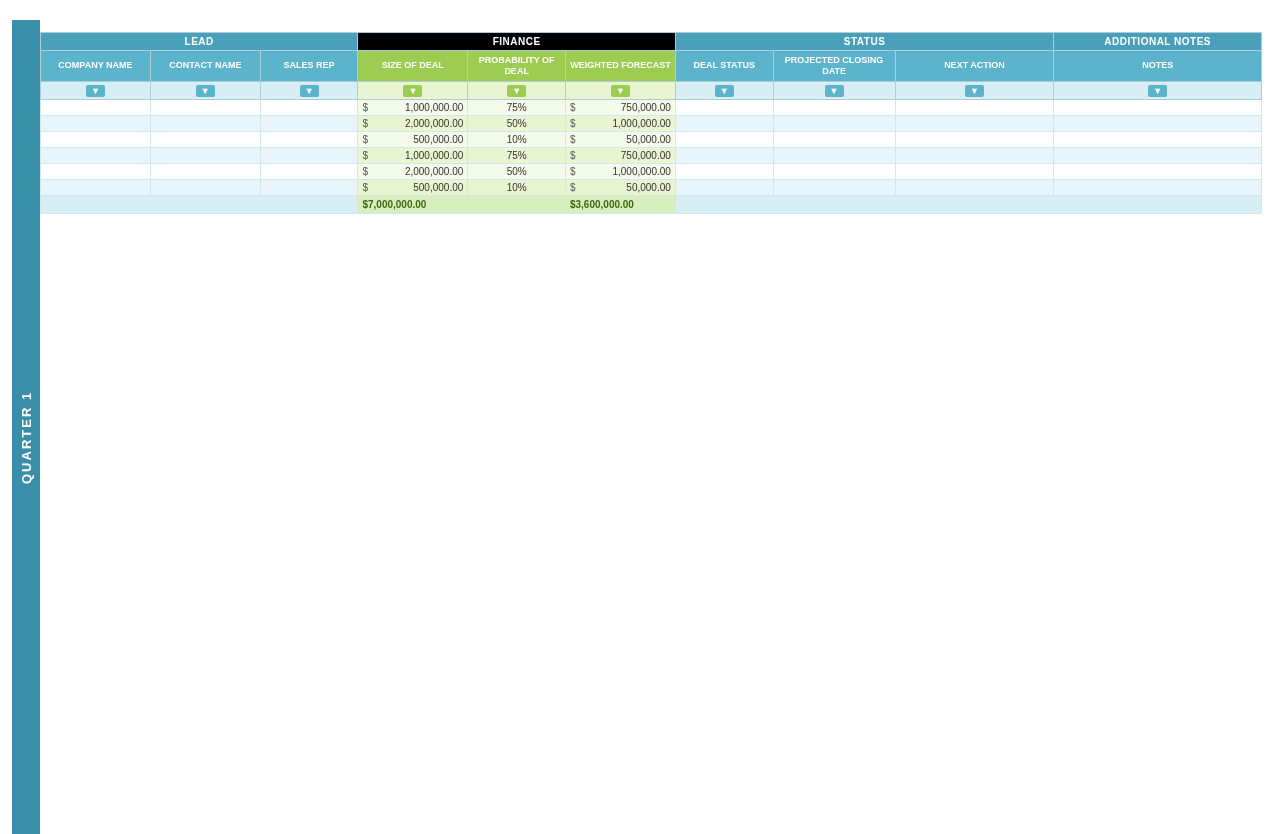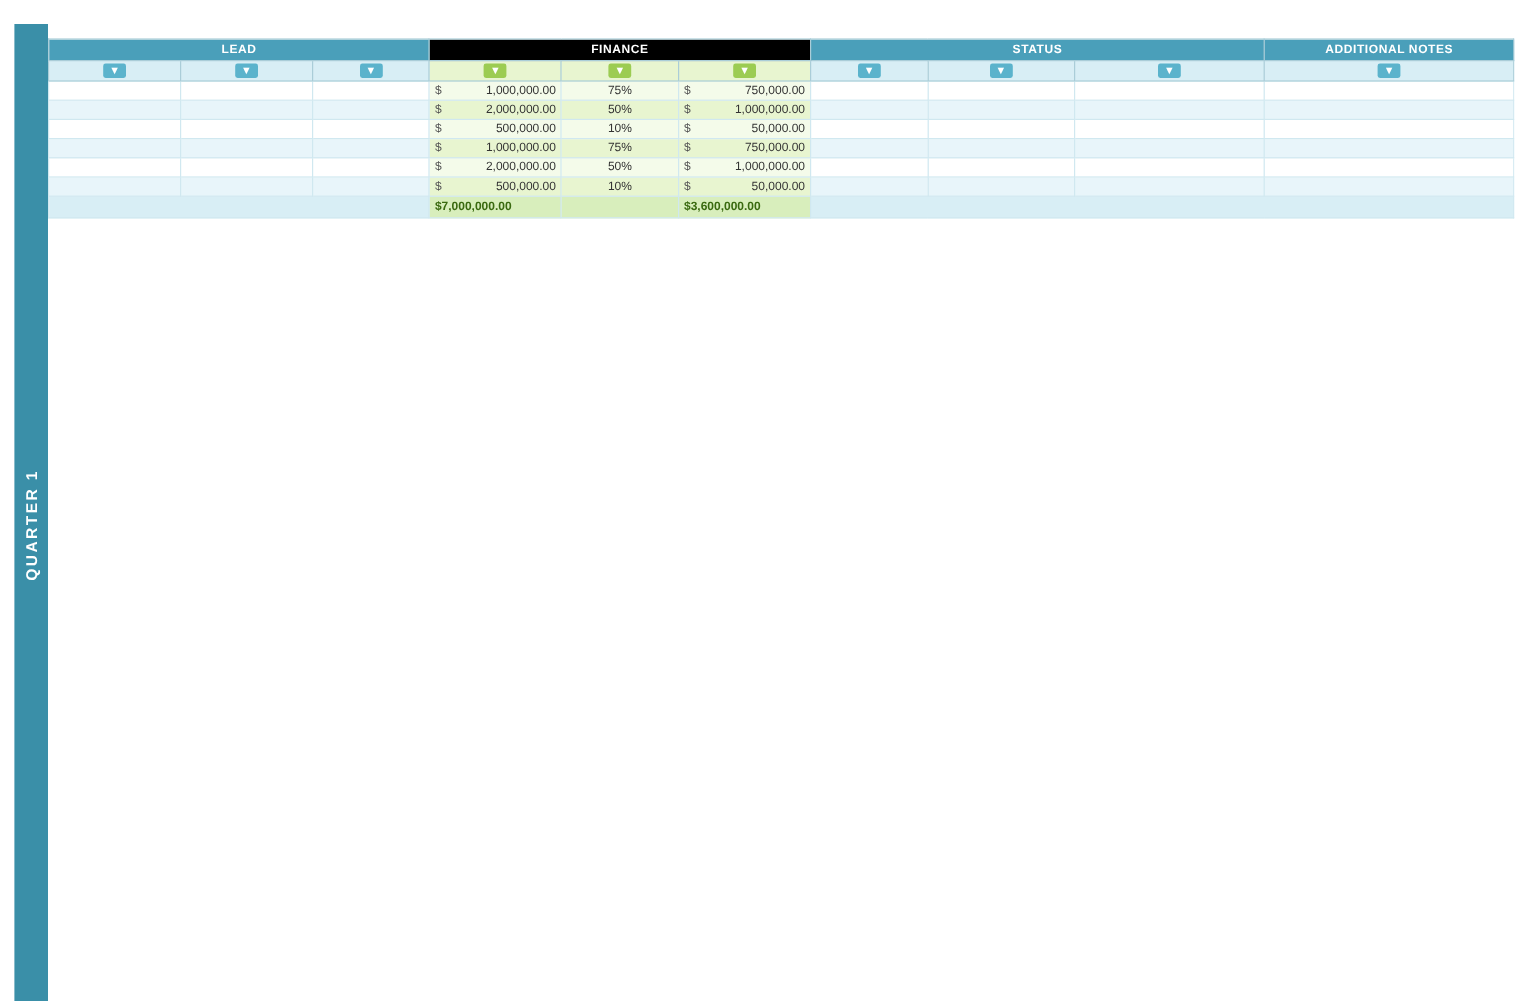--- a/index.html
+++ b/index.html
@@ -194,20 +194,32 @@
                 <col class="c-nextact">
                 <col class="c-notes">
               </colgroup>
               <thead>
                 <tr class="row-section">
                   <th colspan="3">LEAD</th>
                   <th colspan="3" class="finance-header">FINANCE</th>
                   <th colspan="3">STATUS</th>
                   <th colspan="1">ADDITIONAL NOTES</th>
                 </tr>
+                <tr class="row-colheader">
+                  <th>COMPANY NAME</th>
+                  <th>CONTACT NAME</th>
+                  <th>SALES REP</th>
+                  <th class="finance-col">SIZE OF DEAL</th>
+                  <th class="finance-col">PROBABILITY OF DEAL</th>
+                  <th class="finance-col">WEIGHTED FORECAST</th>
+                  <th>DEAL STATUS</th>
+                  <th>PROJECTED CLOSING DATE</th>
+                  <th>NEXT ACTION</th>
+                  <th>NOTES</th>
+                </tr>
                 <tr class="row-filter">
                   <td><span class="filter-btn">▼</span></td>
                   <td><span class="filter-btn">▼</span></td>
                   <td><span class="filter-btn">▼</span></td>
                   <td class="finance-col"><span class="filter-btn finance-btn">▼</span></td>
                   <td class="finance-col"><span class="filter-btn finance-btn">▼</span></td>
                   <td class="finance-col"><span class="filter-btn finance-btn">▼</span></td>
                   <td><span class="filter-btn">▼</span></td>
                   <td><span class="filter-btn">▼</span></td>
                   <td><span class="filter-btn">▼</span></td>

